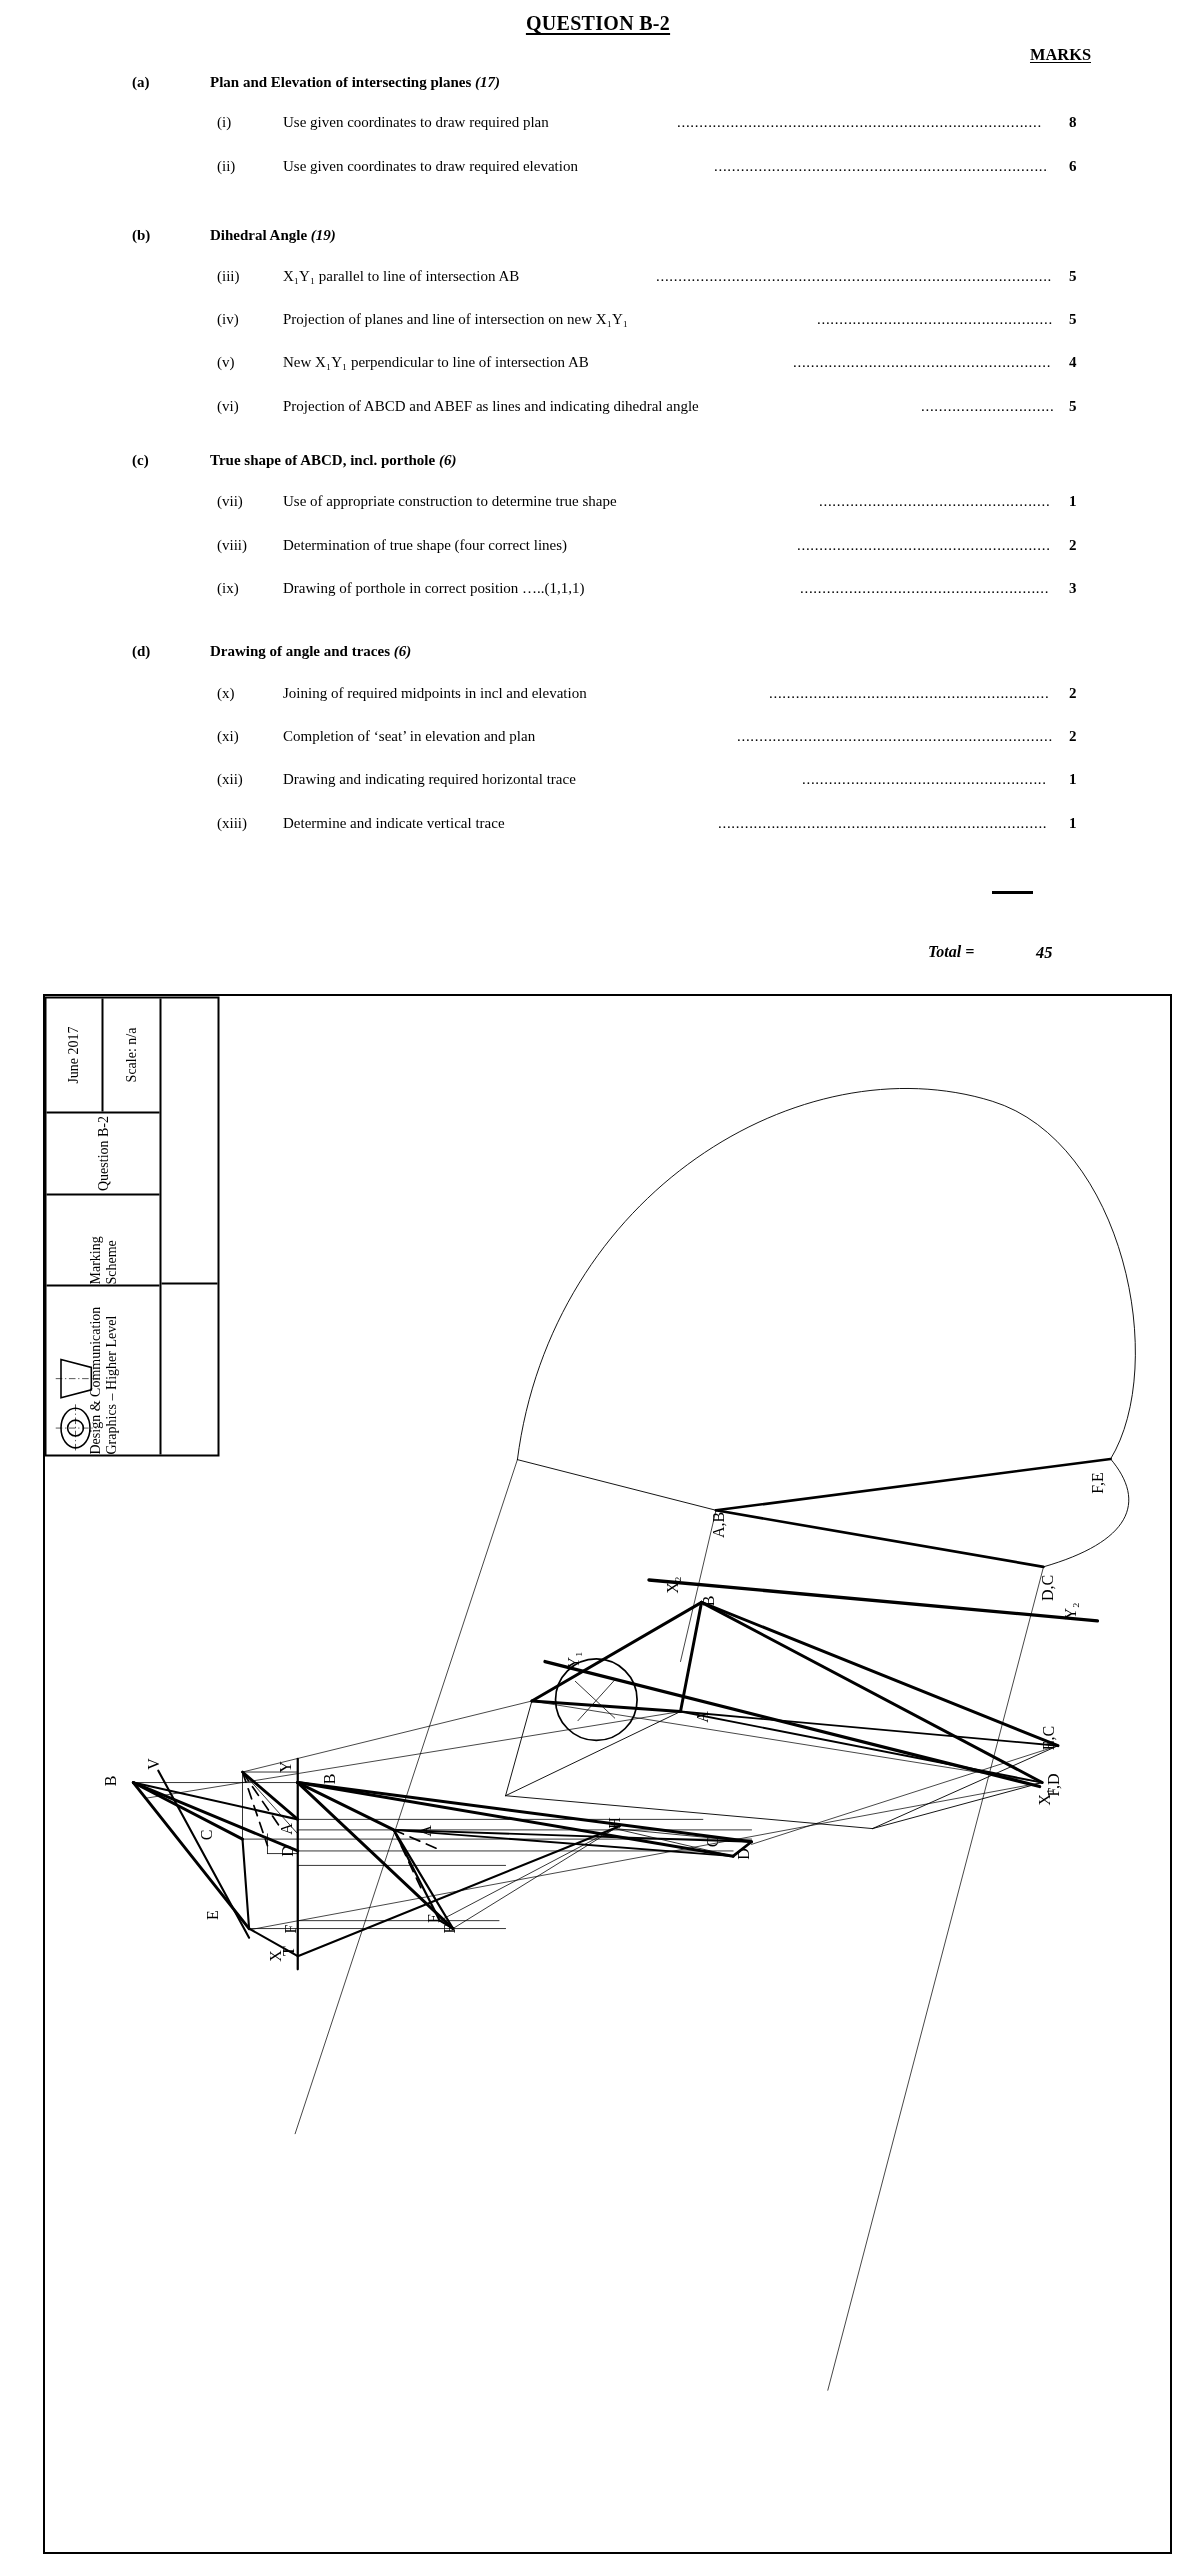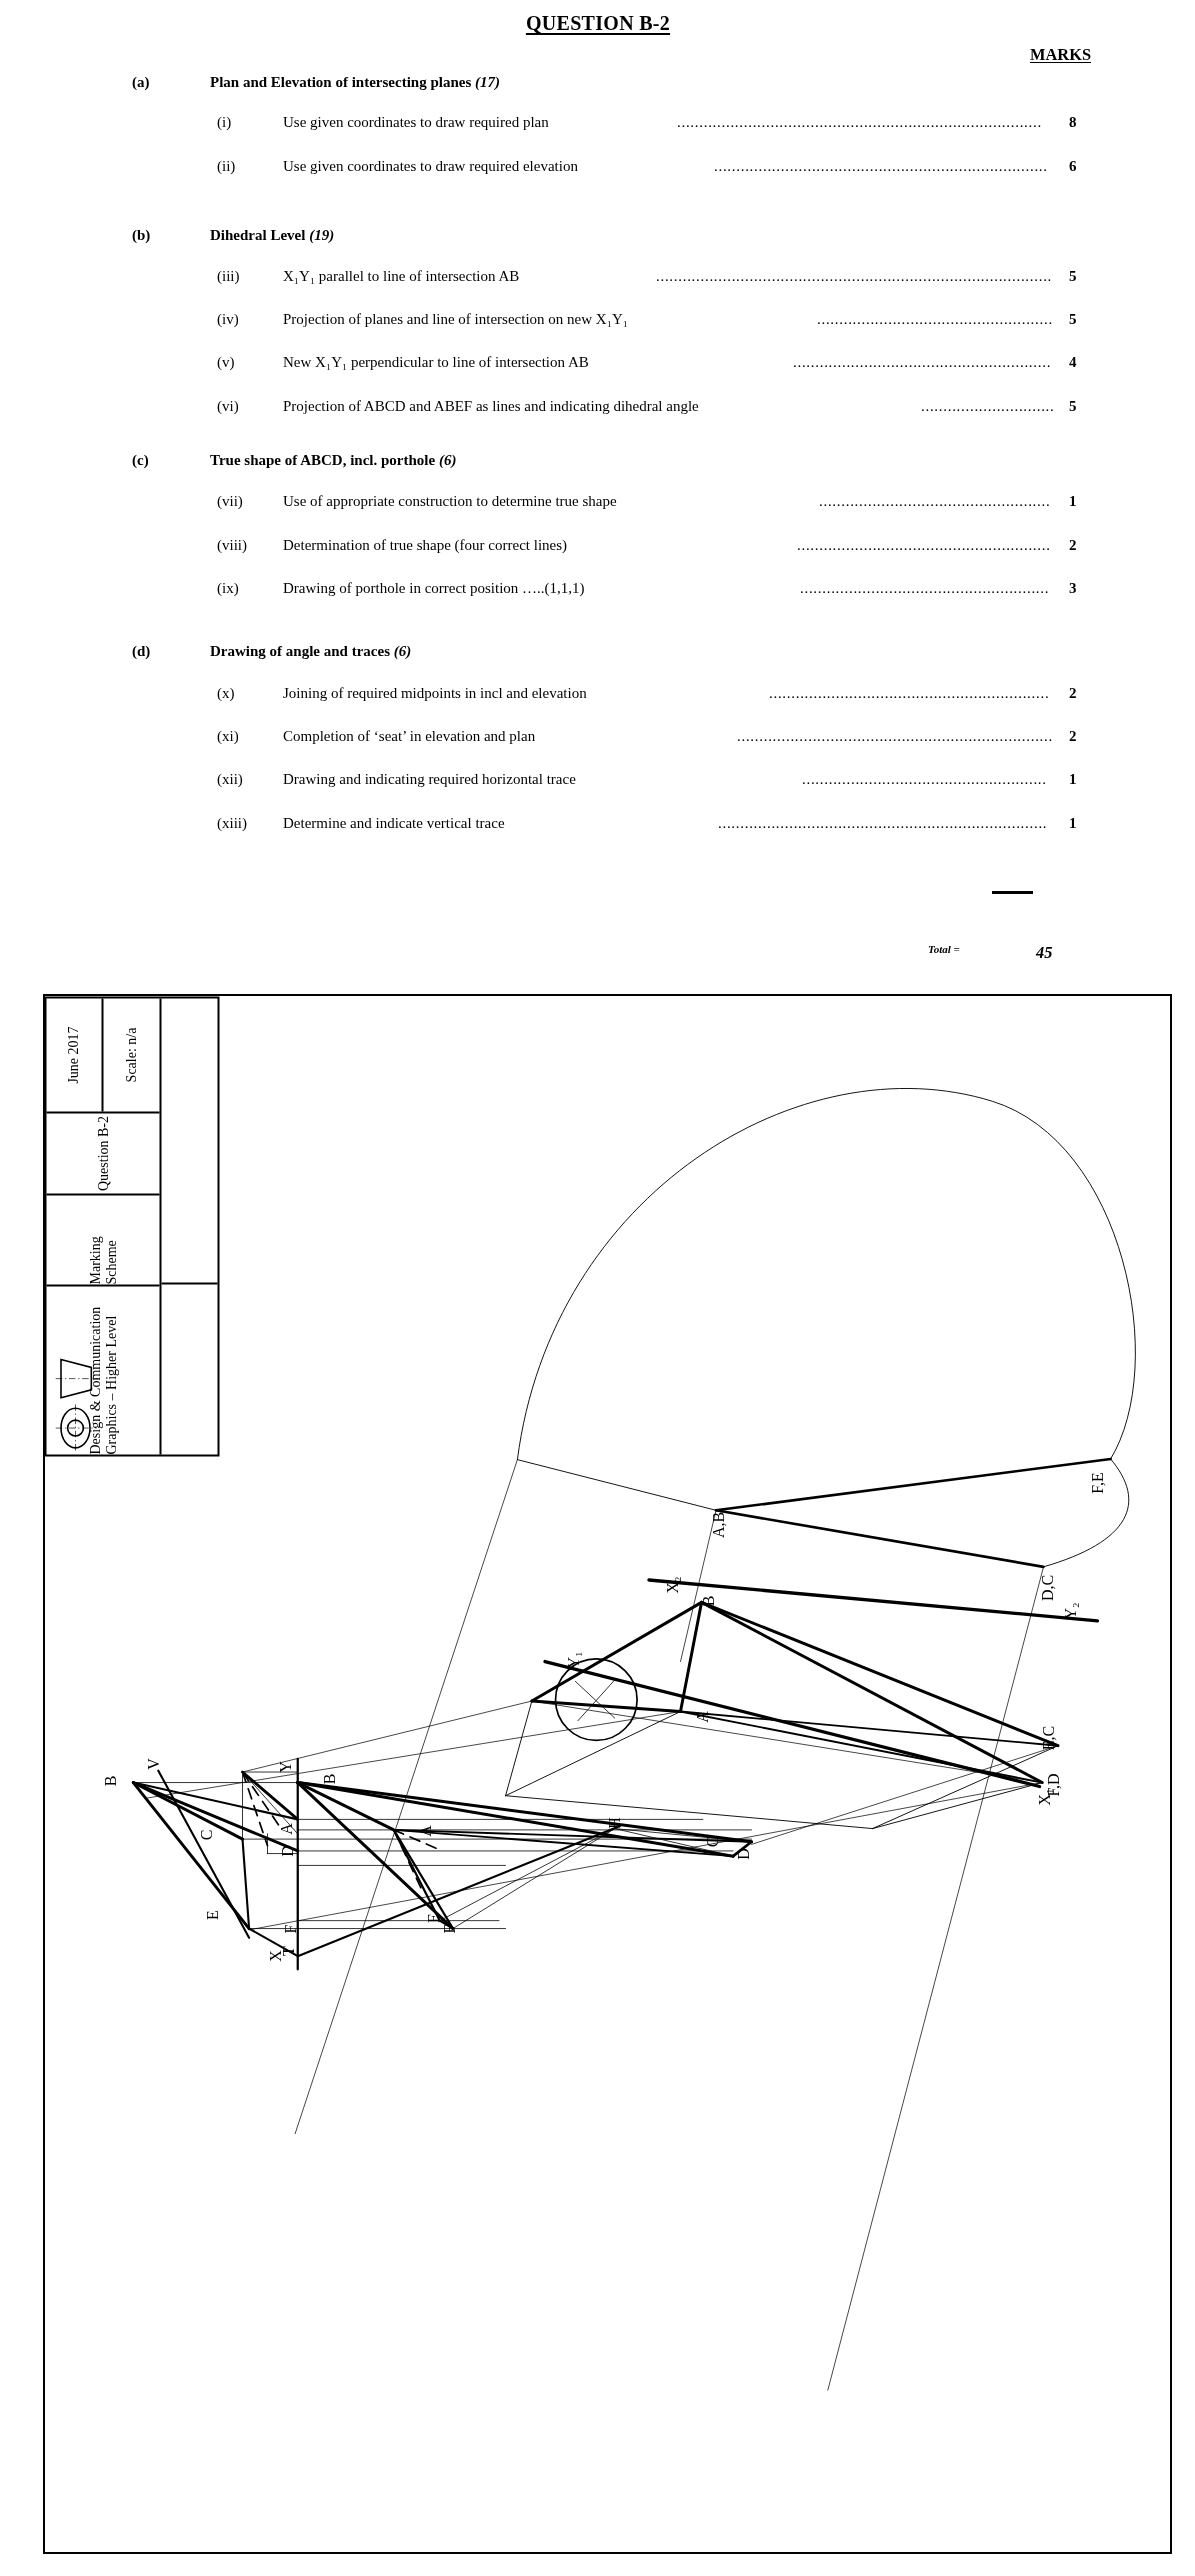--- a/index.html
+++ b/index.html
@@ -21,21 +21,21 @@
   .sec .hd i{font-style:italic;}
 
   .row{position:absolute;left:217px;font-size:15px;height:20px;white-space:nowrap;}
   .row .rn{position:absolute;left:0;top:0;width:66px;}
   .row .rt{position:absolute;left:66px;top:0;}
   .row .dots{position:absolute;top:0;font-size:15px;letter-spacing:0.7px;
              overflow:hidden;white-space:nowrap;}
   .row .val{position:absolute;top:0;font-weight:bold;text-align:left;}
 
   .totrule{position:absolute;left:992px;top:891px;width:41px;height:3.3px;background:#000;}
-  .totlabel{position:absolute;left:928px;top:943px;font-size:11px;font-weight:bold;font-style:italic;}
+  .totlabel{position:absolute;left:928px;top:943px;font-size:16px;font-weight:bold;font-style:italic;}
   .totval{position:absolute;left:1036px;top:943px;font-size:16.4px;font-weight:bold;font-style:italic;}
 
   
   #sheet{position:absolute;left:43px;top:994px;width:1129px;height:1560px;
          border:2px solid #000;box-sizing:border-box;background:#fff;overflow:hidden;}
   #sheet svg{position:absolute;left:0;top:0;}
 
   
   #tblock{position:absolute;left:-143px;top:143px;width:460px;height:175px;
           transform:rotate(-90deg);transform-origin:center center;
@@ -74,21 +74,21 @@
   </div>
   <div class="row" style="top:158px;">
     <span class="rn">(ii)</span>
     <span class="rt">Use given coordinates to draw required elevation</span>
     <span class="dots" style="left:497px;width:355px;">...........................................................................</span>
     <span class="val" style="left:852px;">6</span>
   </div>
 
   <div class="sec" style="left:132px;top:227px;">
     <span class="lbl">(b)</span>
-    <span class="hd"><span>Dihedral Level</span> <i>(19)</i></span>
+    <span class="hd"><span>Dihedral Angle</span> <i>(19)</i></span>
   </div>
   <div class="row" style="top:268px;">
     <span class="rn">(iii)</span>
     <span class="rt">X₁Y₁ parallel to line of intersection AB</span>
     <span class="dots" style="left:439px;width:413px;">.........................................................................................</span>
     <span class="val" style="left:852px;">5</span>
   </div>
   <div class="row" style="top:311px;">
     <span class="rn">(iv)</span>
     <span class="rt">Projection of planes and line of intersection on new X₁Y₁</span>

